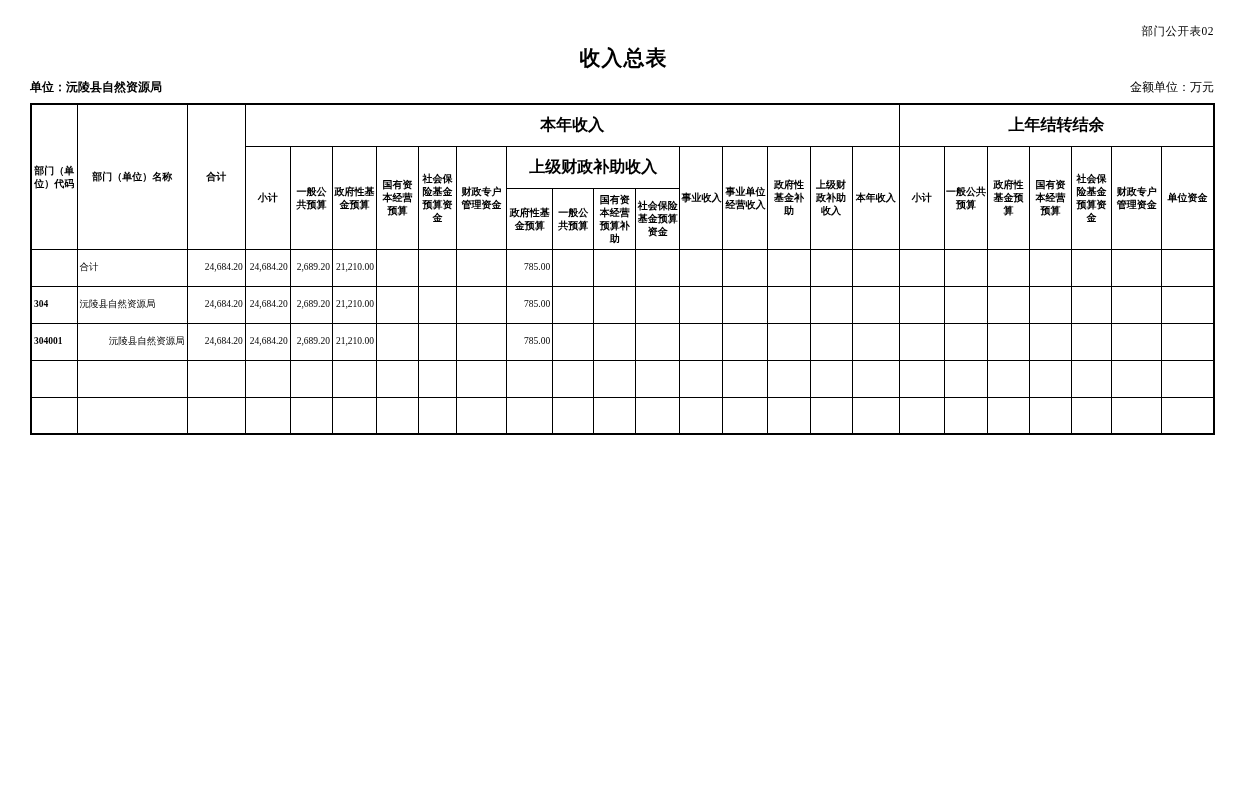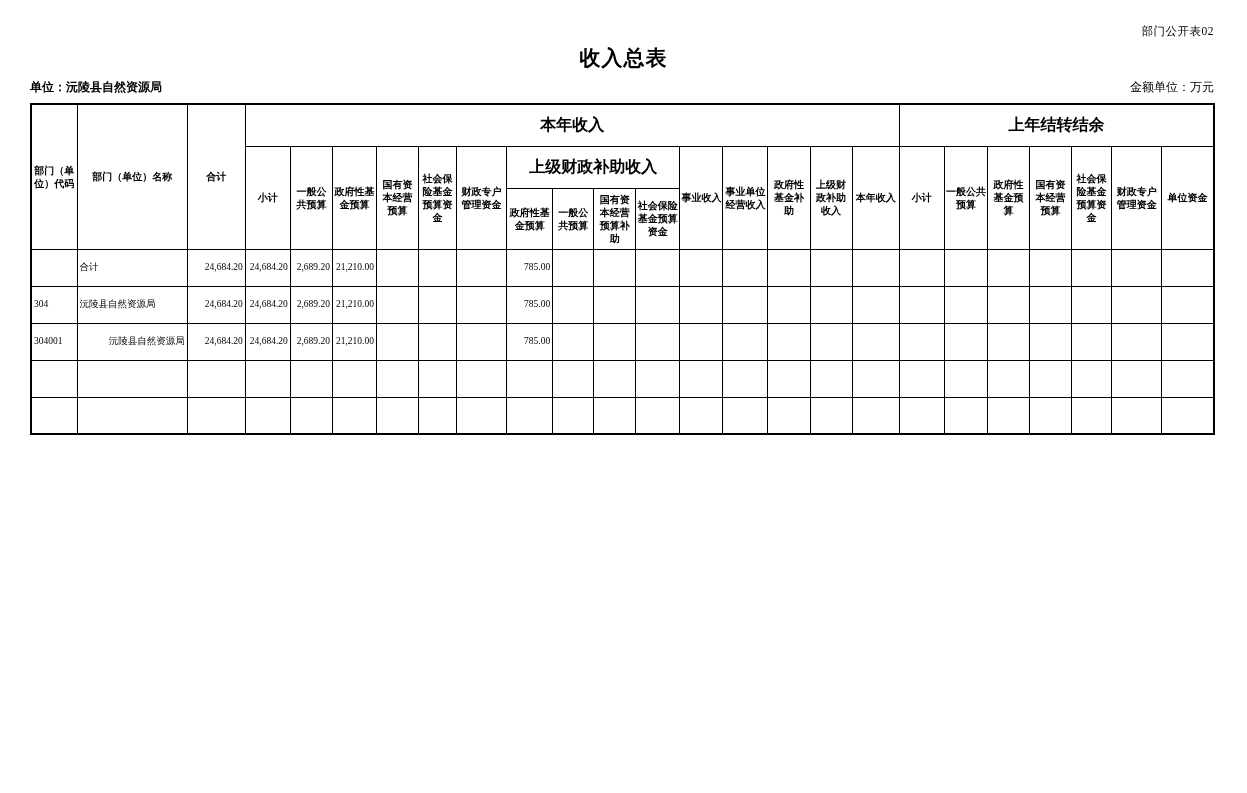--- a/index.html
+++ b/index.html
@@ -81,21 +81,21 @@
   .income-table thead tr.hrow1 { height: 42px; }
   .income-table thead tr.hrow2 { height: 42px; }
   .income-table thead tr.hrow3 { height: 61px; }
   .income-table tbody tr { height: 37px; }
   .income-table td {
     font-size: 9.5px;
     vertical-align: middle;
     padding: 1px 2px;
     line-height: 1.35;
   }
-  .income-table td.code { text-align: left; }
+  .income-table td.code { text-align: left; font-weight: bold; }
   .income-table td.name { text-align: left; }
   .income-table td.name.indent { text-align: right; }
   .income-table td.num { text-align: right; }
 </style>
 </head>
 <body>
 
 <div class="page">
 
   <div class="doc-label">部门公开表02</div>

